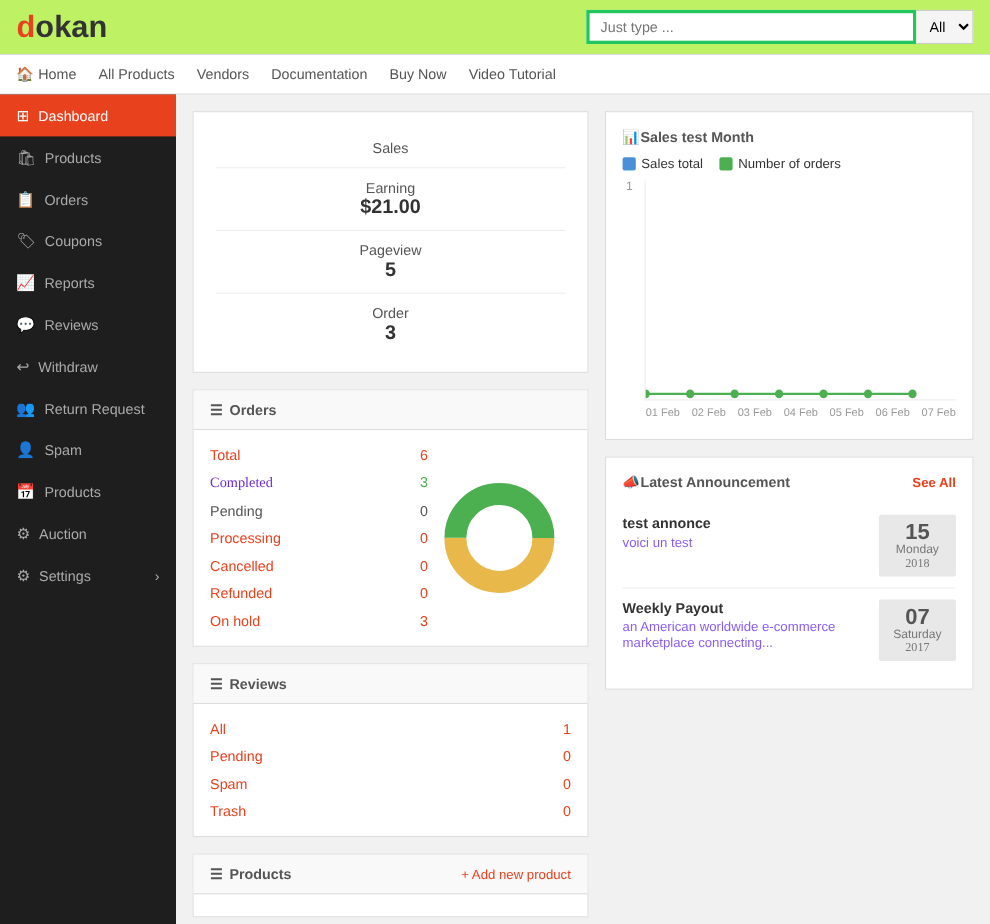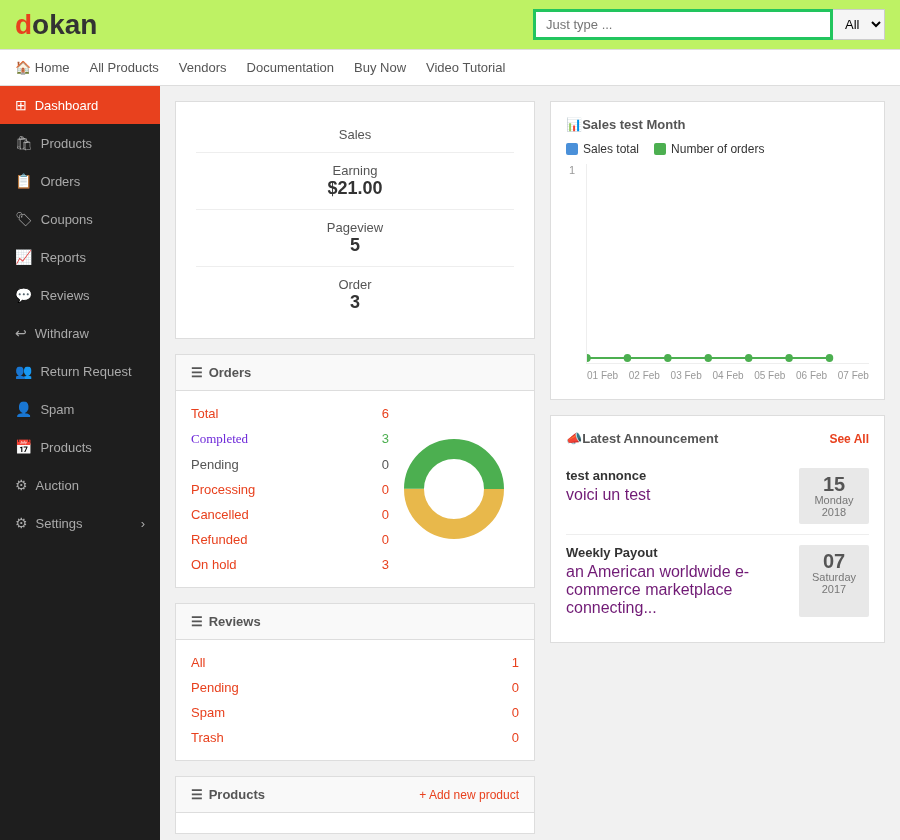--- a/index.html
+++ b/index.html
@@ -64,25 +64,25 @@
     .legend-item { display: flex; align-items: center; gap: 5px; }
     .legend-dot { width: 12px; height: 12px; border-radius: 2px; }
 
     
     .announcement-card { background: #fff; border: 1px solid #ddd; padding: 15px; }
     .ann-title { font-weight: bold; font-size: 13px; color: #555; display: flex; align-items: center; margin-bottom: 12px; }
     .ann-title .see-all { margin-left: auto; color: #e8411e; font-size: 12px; cursor: pointer; }
     .ann-item { display: flex; justify-content: space-between; padding: 10px 0; border-bottom: 1px solid #eee; }
     .ann-item:last-child { border-bottom: none; }
     .ann-text .ann-heading { font-weight: bold; color: #333; font-size: 13px; margin-bottom: 3px; }
-    .ann-text .ann-desc { color: #701a75; font-size: 16px; }
+    .ann-text .ann-desc { color: #8b5cf6; font-size: 12px; }
     .ann-date { background: #e8e8e8; text-align: center; padding: 6px 10px; min-width: 70px; border-radius: 2px; }
     .ann-date .day { font-size: 20px; font-weight: bold; color: #555; line-height: 1; }
     .ann-date .weekday { font-size: 11px; color: #777; }
-    .ann-date .year { font-size: 11px; color: #777; }
+    .ann-date .year { font-size: 11px; color: #777; font-family: Liberation Serif, serif; }
 
     .sidebar-wrapper { display: flex; flex-direction: column; width: 160px; background: #1e1e1e; min-height: calc(840px - 86px); }
     .sidebar-nav { flex: 1; }
   </style>
 </head>
 <body>
 
 <div class="header">
   <div class="logo"><span style="color:#e8411e;font-size:28px;font-weight:bold;">d</span><span style="font-size:28px;font-weight:bold;color:#333;">okan</span></div>
   <div class="search-bar">

